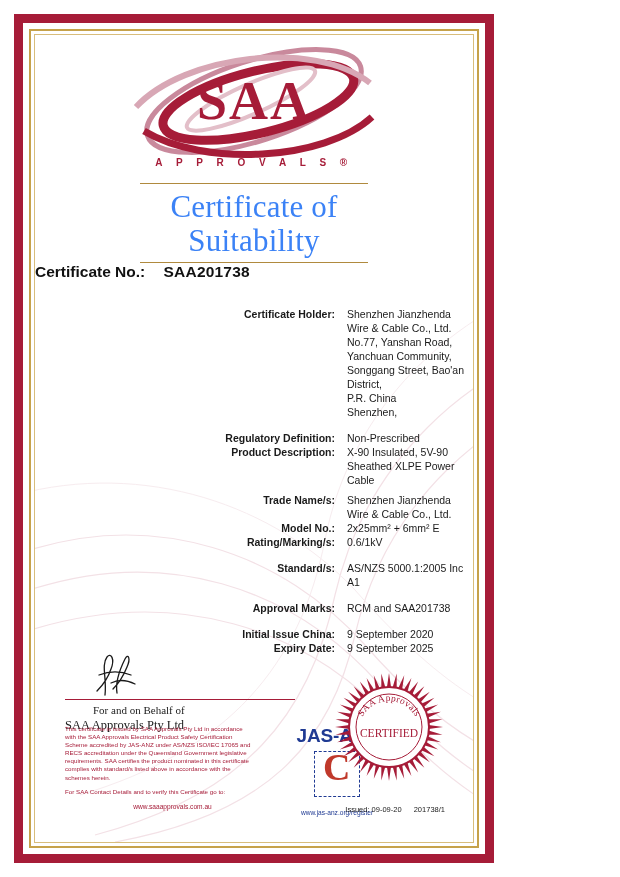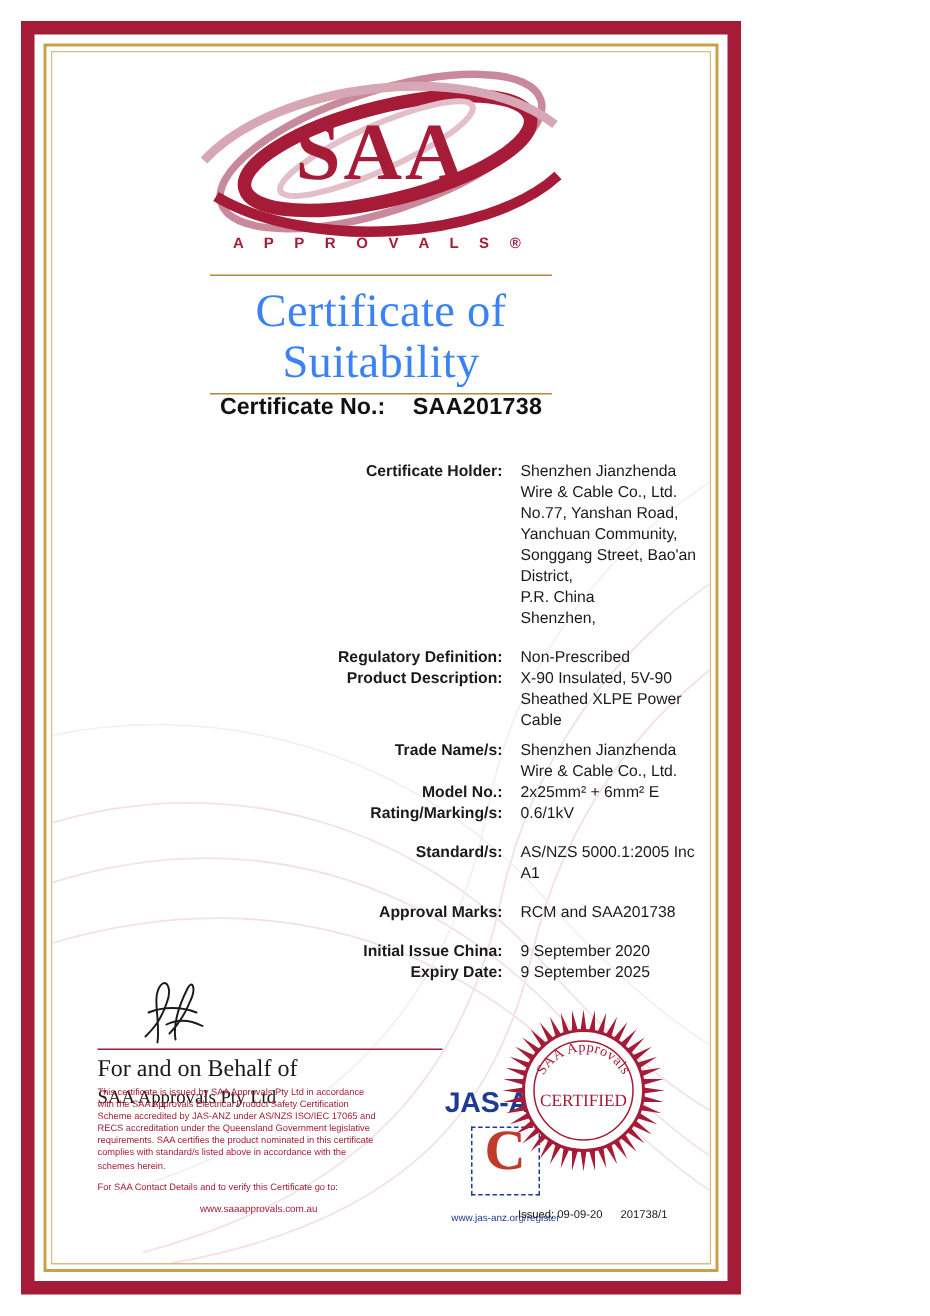--- a/index.html
+++ b/index.html
@@ -71,21 +71,20 @@
   .cert-title {
     font-family: "Liberation Serif", serif;
     font-size: 31px;
     color: #3b82f6;
     letter-spacing: 0.2px;
     line-height: 1.1;
   }
   
   .certno {
     position: absolute; top: 228px; left: 0; right: 0;
-    text-align: center;
     font-size: 15.5px;
     font-weight: bold;
     color: #111;
   }
   .certno .lbl { margin-right: 14px; }
   .certno .val { letter-spacing: 0.2px; }
 
   
   .details {
     position: absolute; top: 272px; left: 0; right: 0;
@@ -110,21 +109,21 @@
 
   
   .sig-wrap {
     position: absolute; left: 30px; top: 618px; width: 230px;
   }
   .sig-svg { display:block; margin-left: 26px; }
   .sig-rule {
     border-top: 1px solid #a61c38;
     margin-top: 2px;
   }
-  .sig-l1 { font-family: "Liberation Serif", serif; font-size: 16px; color: #1a1a1a; margin-top: 4px; }
+  .sig-l1 { font-family: "Liberation Serif", serif; font-size: 11px; color: #1a1a1a; margin-top: 4px; margin-left: 28px; }
   .sig-l2 { font-family: "Liberation Serif", serif; font-size: 12.5px; color: #1a1a1a; margin-top: 2px; }
 
   
   .fineprint {
     position: absolute; left: 30px; top: 690px; width: 190px;
     font-size: 6.2px; line-height: 8.1px; color: #a61c38;
   }
   .fineprint p { margin: 0 0 6px 0; }
   .weburl {
     position: absolute; left: 30px; top: 768px; width: 215px;

